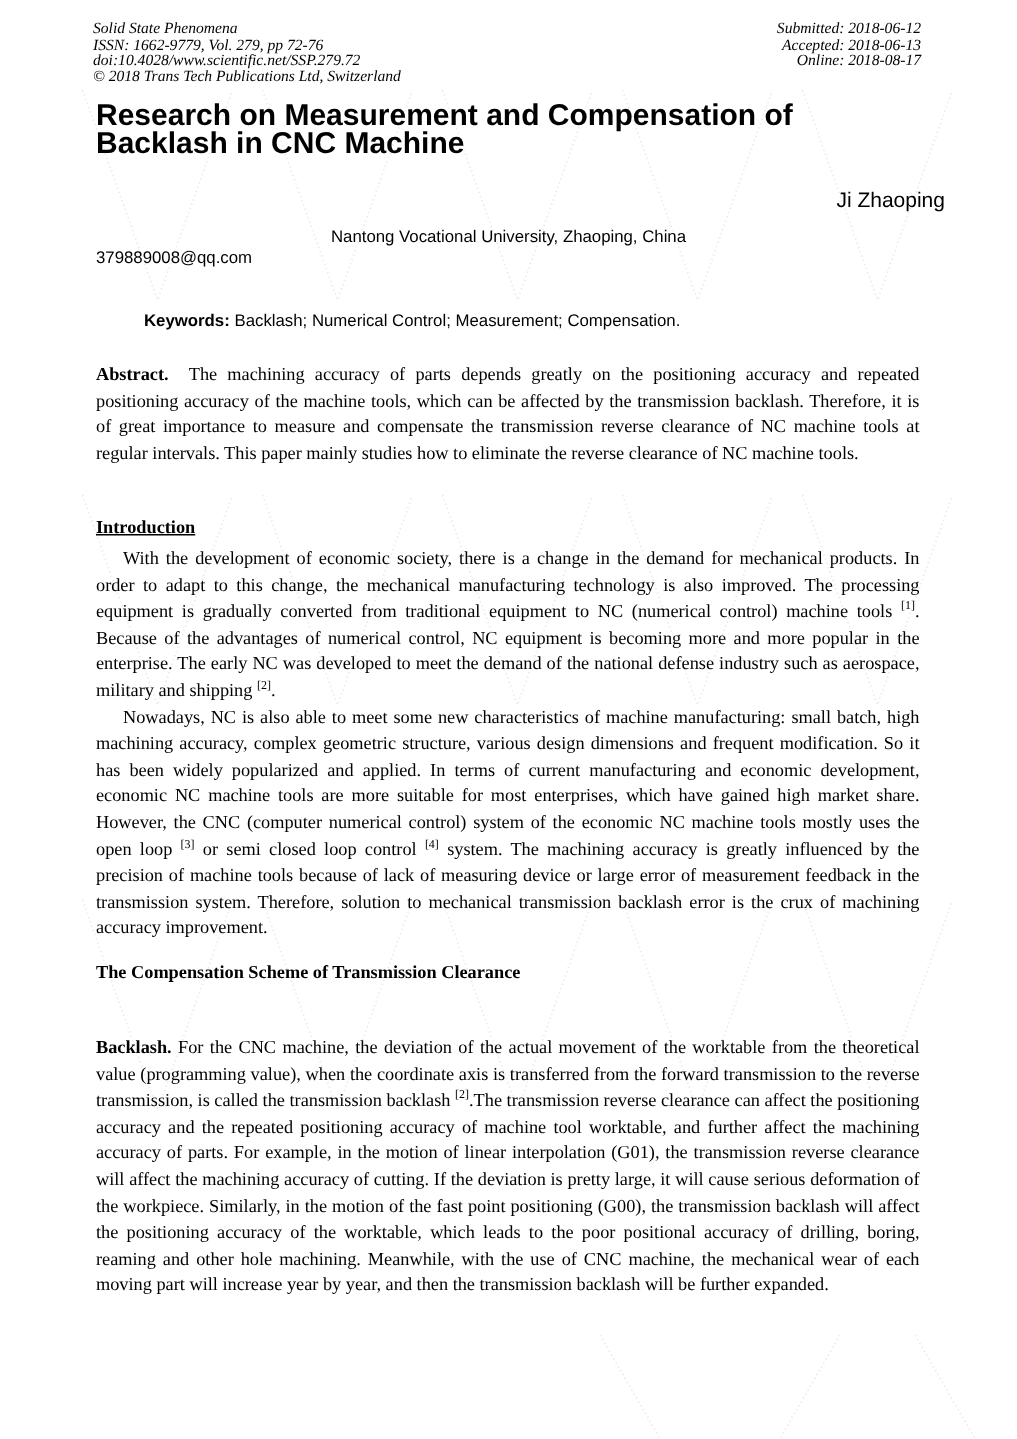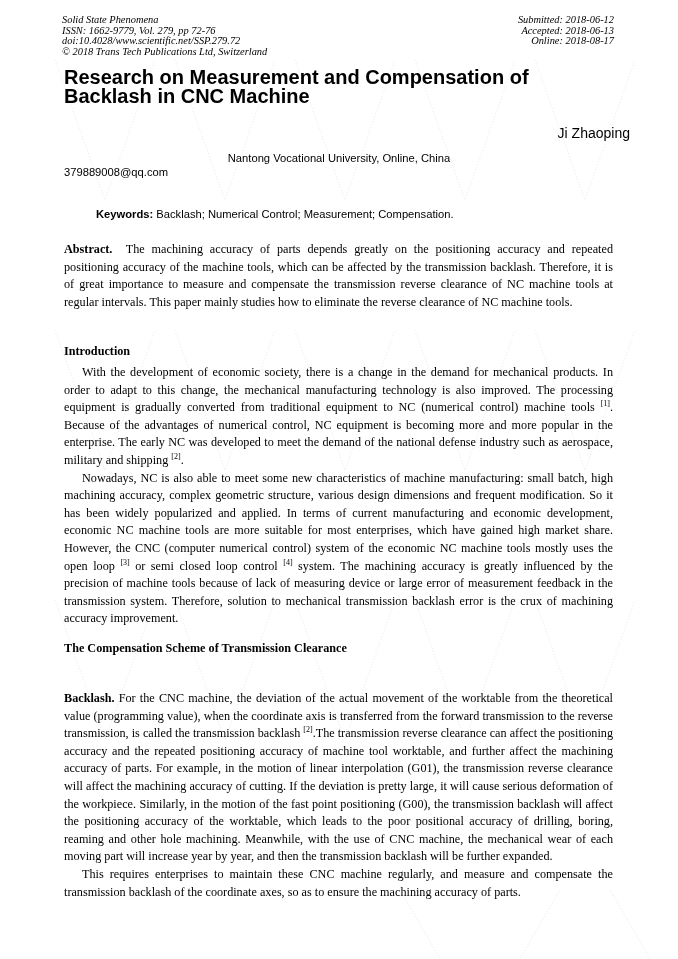--- a/index.html
+++ b/index.html
@@ -59,36 +59,35 @@
   </div>
 
   <div class="hdr hdr-right">
     <div>Submitted: 2018-06-12</div>
     <div>Accepted: 2018-06-13</div>
     <div>Online: 2018-08-17</div>
   </div>
 
   <div class="title">Research on Measurement and Compensation of Backlash in CNC Machine</div>
   <div class="author">Ji Zhaoping</div>
-  <div class="affil">Nantong Vocational University, Online, China</div>
+  <div class="affil">Nantong Vocational University, Zhaoping, China</div>
   <div class="email">379889008@qq.com</div>
 
   <div class="keywords"><b>Keywords:</b><span> Backlash; Numerical Control; Measurement; Compensation.</span></div>
 
   <div class="body-text" style="top:241px;">
     <p><b>Abstract.</b><span style="white-space:pre-wrap;">  The machining accuracy of parts depends greatly on the positioning accuracy and repeated positioning accuracy of the machine tools, which can be affected by the transmission backlash. Therefore, it is of great importance to measure and compensate the transmission reverse clearance of NC machine tools at regular intervals. This paper mainly studies how to eliminate the reverse clearance of NC machine tools.</span></p>
   </div>
 
-  <div class="sec" style="top:343px;">Introduction</div>
+  <div class="sec" style="top:343px;text-decoration:underline;">Introduction</div>
 
   <div class="body-text" style="top:364px;">
     <p class="indent"><span>With the development of economic society, there is a change in the demand for mechanical products. In order to adapt to this change, the mechanical manufacturing technology is also improved. The processing equipment is gradually converted from traditional equipment to NC (numerical control) machine tools </span><sup>[1]</sup><span>. Because of the advantages of numerical control, NC equipment is becoming more and more popular in the enterprise. The early NC was developed to meet the demand of the national defense industry such as aerospace, military and shipping </span><sup>[2]</sup><span>.</span></p>
     <p class="indent"><span>Nowadays, NC is also able to meet some new characteristics of machine manufacturing: small batch, high machining accuracy, complex geometric structure, various design dimensions and frequent modification. So it has been widely popularized and applied. In terms of current manufacturing and economic development, economic NC machine tools are more suitable for most enterprises, which have gained high market share. However, the CNC (computer numerical control) system of the economic NC machine tools mostly uses the open loop </span><sup>[3]</sup><span> or semi closed loop control </span><sup>[4]</sup><span> system. The machining accuracy is greatly influenced by the precision of machine tools because of lack of measuring device or large error of measurement feedback in the transmission system. Therefore, solution to mechanical transmission backlash error is the crux of machining accuracy improvement.</span></p>
   </div>
 
   <div class="sec" style="top:640px;">The Compensation Scheme of Transmission Clearance</div>
 
   <div class="body-text" style="top:662px;margin-top:28px;">
     <p><b>Backlash.</b><span> For the CNC machine, the deviation of the actual movement of the worktable from the theoretical value (programming value), when the coordinate axis is transferred from the forward transmission to the reverse transmission, is called the transmission backlash </span><sup>[2]</sup><span>.The transmission reverse clearance can affect the positioning accuracy and the repeated positioning accuracy of machine tool worktable, and further affect the machining accuracy of parts. For example, in the motion of linear interpolation (G01), the transmission reverse clearance will affect the machining accuracy of cutting. If the deviation is pretty large, it will cause serious deformation of the workpiece. Similarly, in the motion of the fast point positioning (G00), the transmission backlash will affect the positioning accuracy of the worktable, which leads to the poor positional accuracy of drilling, boring, reaming and other hole machining. Meanwhile, with the use of CNC machine, the mechanical wear of each moving part will increase year by year, and then the transmission backlash will be further expanded.</span></p>
-    <p class="indent">This requires enterprises to maintain these CNC machine regularly, and measure and compensate the transmission backlash of the coordinate axes, so as to ensure the machining accuracy of parts.</p>
   </div>
 
 </div>
 
 </body></html>

